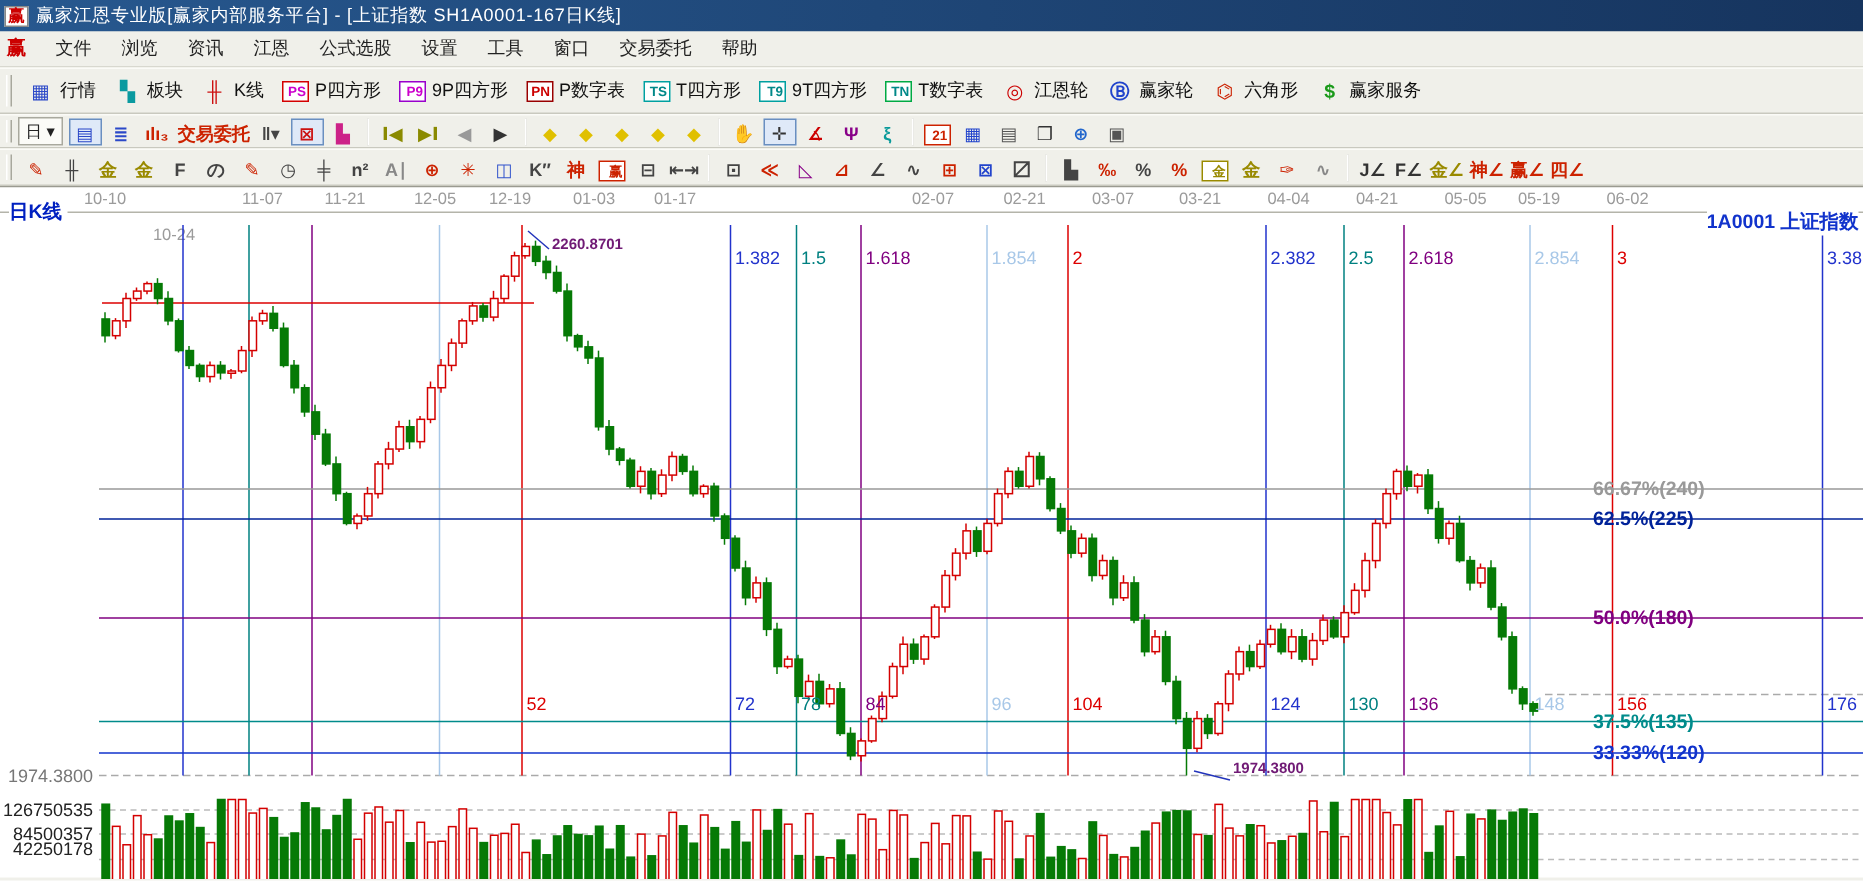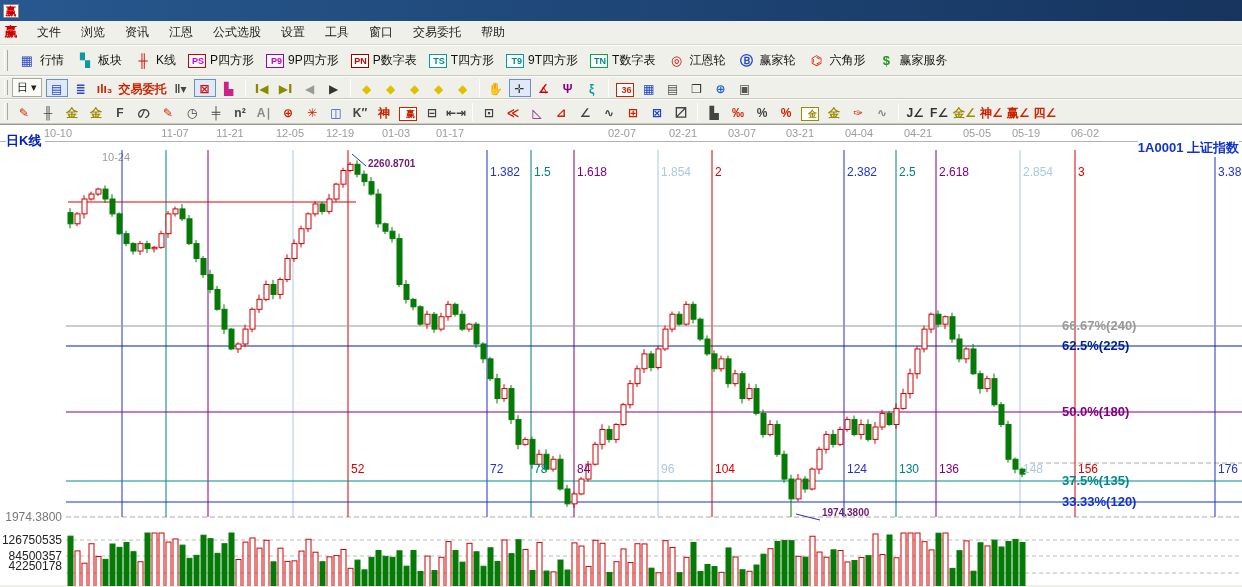--- a/index.html
+++ b/index.html
@@ -45,20 +45,21 @@
   .annot { position:absolute; font-size:10px; font-weight:bold; color:#701a75; z-index:6; white-space:nowrap; }
   .scalecol { position:absolute; left:0; top:0; width:62px; z-index:6; }
   .scalecol div { position:absolute; right:0; font-size:12px; white-space:nowrap; }
   svg text { font-family:"Liberation Sans","DejaVu Sans",sans-serif; }
 </style>
 </head>
 <body>
 
 <div class="titlebar">
   <span class="logo">赢</span>
+  <span class="titletext">赢家江恩专业版[赢家内部服务平台] - [上证指数  SH1A0001-167日K线]</span>
 </div>
 
 <div class="menubar">
   <span class="logo">赢</span>
   <span id="menu-items" style="display:flex">
       <span class="menuitem">文件</span>
       <span class="menuitem">浏览</span>
       <span class="menuitem">资讯</span>
       <span class="menuitem">江恩</span>
       <span class="menuitem">公式选股</span>
@@ -150,21 +151,21 @@
       <span class="ico2" style="color: rgb(224, 192, 0);">◆</span>
       <span class="ico2" style="color: rgb(224, 192, 0);">◆</span>
       <span class="ico2" style="color: rgb(224, 192, 0);">◆</span>
       <span class="sep"></span>
       <span class="ico2" style="color: rgb(153, 119, 0);">✋</span>
       <span class="ico2 sel" style="color: rgb(51, 51, 51);">✛</span>
       <span class="ico2" style="color: rgb(204, 0, 0);">∡</span>
       <span class="ico2" style="color: rgb(136, 0, 136);">Ψ</span>
       <span class="ico2" style="color: rgb(10, 154, 154);">ξ</span>
       <span class="sep"></span>
-      <span class="ico2"><span class="icobox" style="border-color: rgb(204, 34, 0); color: rgb(204, 34, 0);">36</span></span>
+      <span class="ico2"><span class="icobox" style="border-color: rgb(204, 34, 0); color: rgb(204, 34, 0);">21</span></span>
       <span class="ico2" style="color: rgb(34, 68, 204);">▦</span>
       <span class="ico2" style="color: rgb(85, 85, 85);">▤</span>
       <span class="ico2" style="color: rgb(51, 51, 51);">❒</span>
       <span class="ico2" style="color: rgb(34, 102, 204);">⊕</span>
       <span class="ico2" style="color: rgb(85, 85, 85);">▣</span>
     </span>
 </div>
 
 <div class="toolbar tb3">
   <span class="grip"></span>
@@ -212,21 +213,21 @@
       <span class="ico2" style="color: rgb(51, 51, 51);">F∠</span>
       <span class="ico2" style="color: rgb(153, 138, 0);">金∠</span>
       <span class="ico2" style="color: rgb(204, 34, 0);">神∠</span>
       <span class="ico2" style="color: rgb(204, 34, 0);">赢∠</span>
       <span class="ico2" style="color: rgb(204, 34, 0);">四∠</span>
     </span>
 </div>
 
 <div class="chartzone">
   <div class="datestrip" id="datestrip">
-      <span class="datelabel" style="left: 58px;">10-10</span>
+      <span class="datelabel" style="left: 70px;">10-10</span>
       <span class="datelabel" style="left: 116px; margin-top: 24px;">10-24</span>
       <span class="datelabel" style="left: 175px;">11-07</span>
       <span class="datelabel" style="left: 230px;">11-21</span>
       <span class="datelabel" style="left: 290px;">12-05</span>
       <span class="datelabel" style="left: 340px;">12-19</span>
       <span class="datelabel" style="left: 396px;">01-03</span>
       <span class="datelabel" style="left: 450px;">01-17</span>
       <span class="datelabel" style="left: 622px;">02-07</span>
       <span class="datelabel" style="left: 683px;">02-21</span>
       <span class="datelabel" style="left: 742px;">03-07</span>

